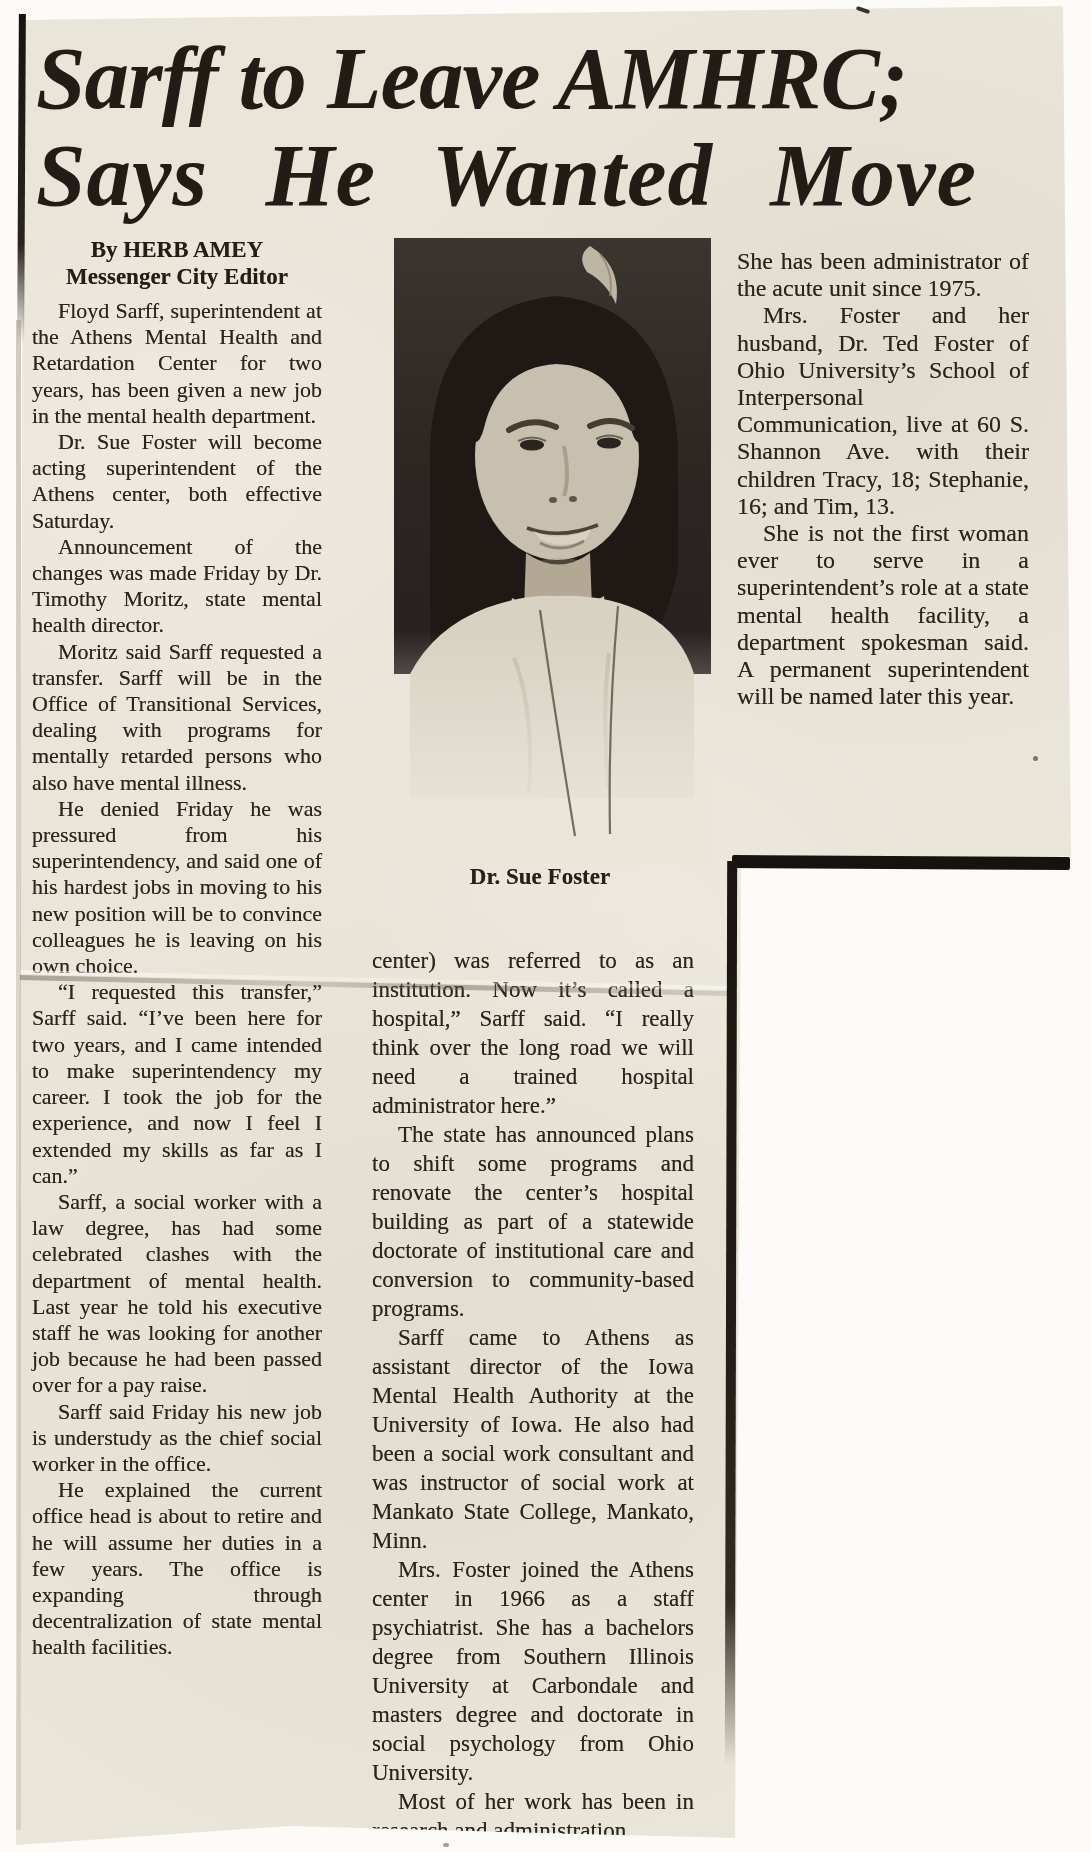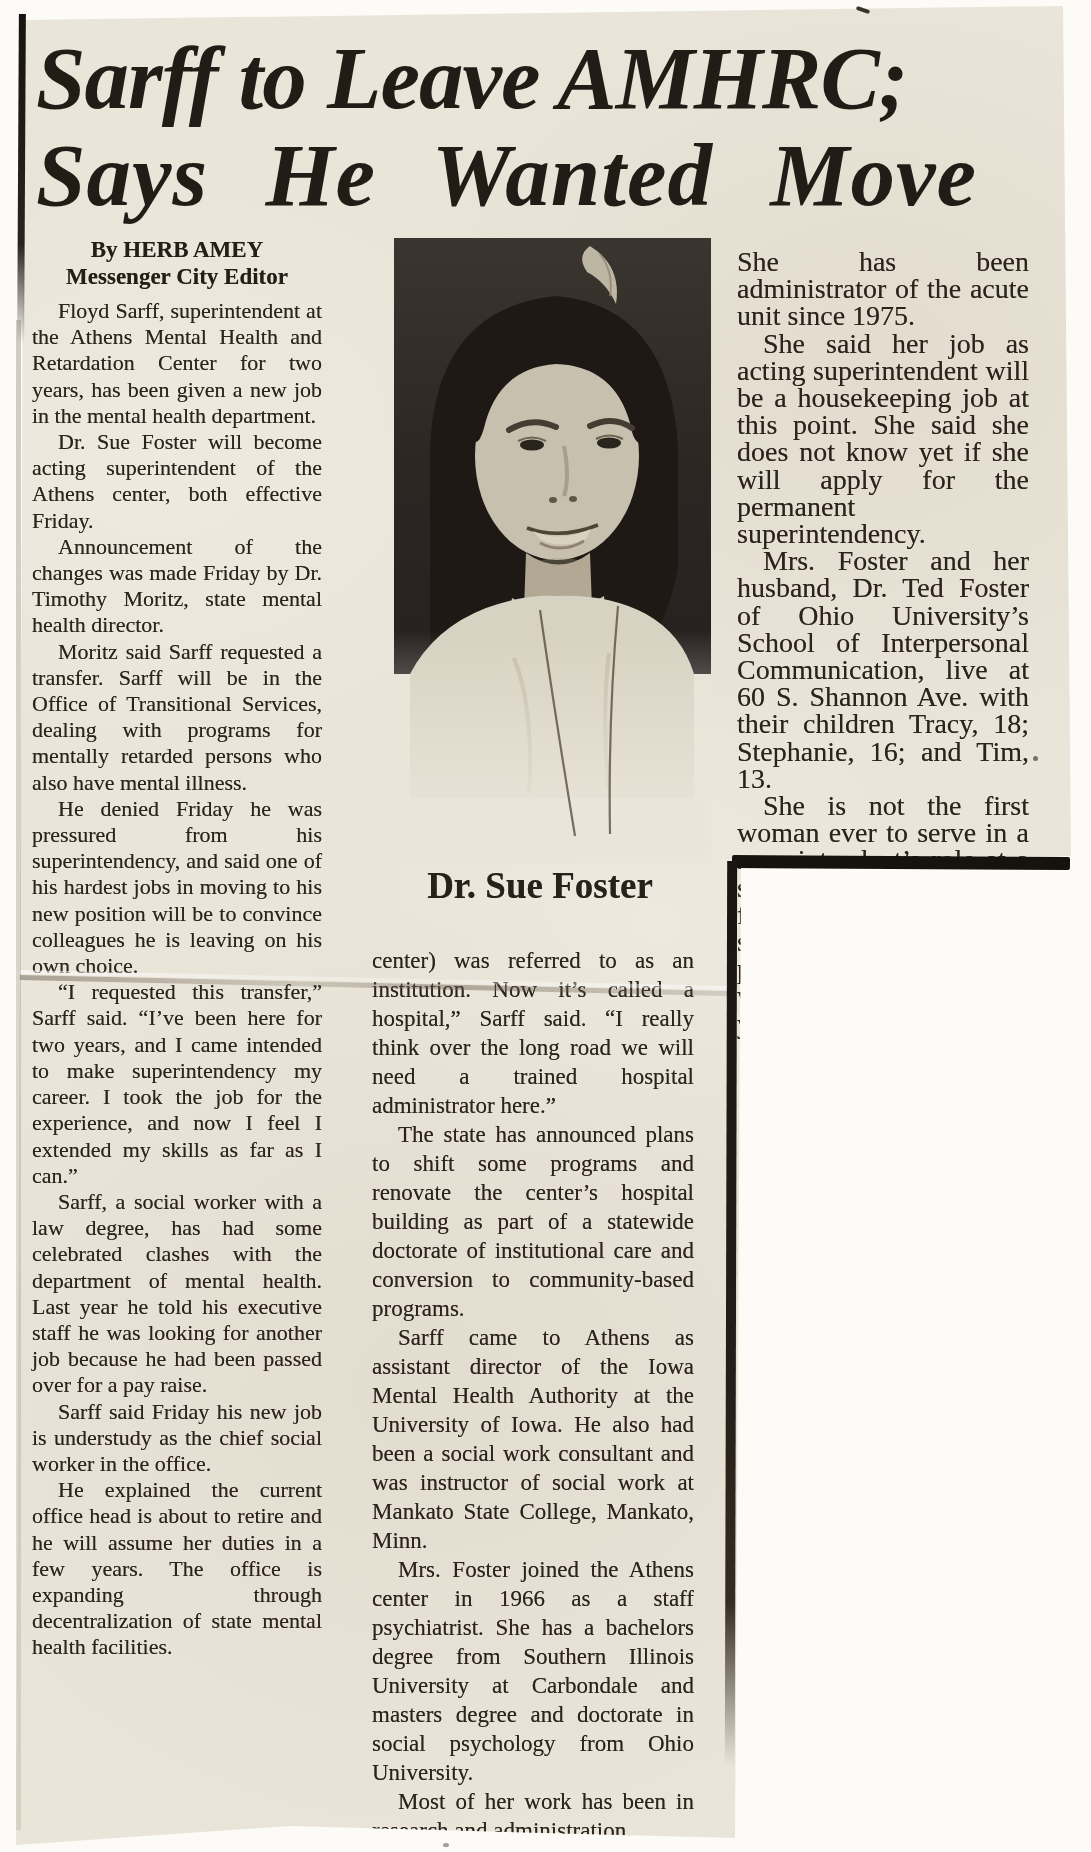--- a/index.html
+++ b/index.html
@@ -16,25 +16,25 @@
   }
   .headline{position:absolute;left:36px;top:30px;width:1032px;
     font-style:italic;font-weight:700;font-size:89px;line-height:97px;
     color:#211c16;letter-spacing:-1px;white-space:nowrap;}
   .headline .hl2{word-spacing:34px;letter-spacing:1px;}
   .col{position:absolute;color:#2b241c;text-align:justify;}
   .col p{margin:0;text-indent:26px;text-shadow:0 0 .4px rgba(40,30,20,.55);}
   .col p.noindent{text-indent:0;}
   .col-left{left:32px;top:236px;width:290px;font-size:22px;line-height:26.2px;}
   .col-mid{left:372px;top:946px;width:322px;font-size:23px;line-height:29px;}
-  .col-right{left:737px;top:248px;width:292px;font-size:28px;line-height:27.2px;}
+  .col-right{left:737px;top:248px;width:292px;font-size:24px;line-height:27.2px;}
   .byline{font-weight:700;text-align:center;font-size:23px;line-height:27px;color:#241e16;
     text-shadow:0 0 .4px rgba(40,30,20,.55);margin-bottom:8px;}
   .caption{position:absolute;left:385px;top:864px;width:310px;text-align:center;
-    font-weight:700;font-size:37px;color:#27211a;text-shadow:0 0 .4px rgba(40,30,20,.5);}
+    font-weight:700;font-size:23px;color:#27211a;text-shadow:0 0 .4px rgba(40,30,20,.5);}
   .photo{position:absolute;left:394px;top:238px;width:317px;height:625px;}
   
   .edge-left-dark{position:absolute;left:18px;top:14px;width:7px;height:330px;
     background:linear-gradient(#17130f,#2a241d 70%,rgba(42,36,29,0));transform:rotate(.3deg);}
   .edge-left-soft{position:absolute;left:16px;top:320px;width:5px;height:1510px;
     background:linear-gradient(rgba(140,130,115,.4),rgba(150,140,124,.22));}
   .rule-bottom-right{position:absolute;left:732px;top:856px;width:338px;height:13px;
     background:#16120d;border-radius:2px;transform:rotate(.35deg);}
   .edge-strip-right{position:absolute;left:726px;top:861px;width:10px;height:905px;
     background:linear-gradient(180deg,#1a1510 0%,#241e18 55%,#352c23 82%,rgba(53,44,35,0) 100%);
@@ -59,21 +59,21 @@
       <div class="hl2">Says He Wanted Move</div>
     </div>
 
     <div class="col col-left">
       <div class="byline">
         <div>By HERB AMEY</div>
         <div>Messenger City Editor</div>
       </div>
       <div>
           <p>Floyd Sarff, superintendent at the Athens Mental Health and Retardation Center for two years, has been given a new job in the mental health department.</p>
-          <p>Dr. Sue Foster will become acting superintendent of the Athens center, both effective Friday.</p>
+          <p>Dr. Sue Foster will become acting superintendent of the Athens center, both effective Saturday.</p>
           <p>Announcement of the changes was made Friday by Dr. Timothy Moritz, state mental health director.</p>
           <p>Moritz said Sarff requested a transfer. Sarff will be in the Office of Transitional Services, dealing with programs for mentally retarded persons who also have mental illness.</p>
           <p>He denied Friday he was pressured from his superintendency, and said one of his hardest jobs in moving to his new position will be to convince colleagues he is leaving on his own choice.</p>
           <p>“I requested this transfer,” Sarff said. “I’ve been here for two years, and I came intended to make superintendency my career. I took the job for the experience, and now I feel I extended my skills as far as I can.”</p>
           <p>Sarff, a social worker with a law degree, has had some celebrated clashes with the department of mental health. Last year he told his executive staff he was looking for another job because he had been passed over for a pay raise.</p>
           <p>Sarff said Friday his new job is understudy as the chief social worker in the office.</p>
           <p>He explained the current office head is about to retire and he will assume her duties in a few years. The office is expanding through decentralization of state mental health facilities.</p>
         </div>
     </div>
 
@@ -126,21 +126,20 @@
     <div class="col col-mid">
         <p class="noindent">center) was referred to as an institution. Now it’s called a hospital,” Sarff said. “I really think over the long road we will need a trained hospital administrator here.”</p>
         <p>The state has announced plans to shift some programs and renovate the center’s hospital building as part of a statewide doctorate of institutional care and conversion to community-based programs.</p>
         <p>Sarff came to Athens as assistant director of the Iowa Mental Health Authority at the University of Iowa. He also had been a social work consultant and was instructor of social work at Mankato State College, Mankato, Minn.</p>
         <p>Mrs. Foster joined the Athens center in 1966 as a staff psychiatrist. She has a bachelors degree from Southern Illinois University at Carbondale and masters degree and doctorate in social psychology from Ohio University.</p>
         <p>Most of her work has been in research and administration.</p>
       </div>
 
     <div class="col col-right">
         <p class="noindent">She has been administrator of the acute unit since 1975.</p>
-        <p>She said her job as acting superintendent will be a housekeeping job at this point. She said she does not know yet if she will apply for the permanent superintendency.</p>
         <p>Mrs. Foster and her husband, Dr. Ted Foster of Ohio University’s School of Interpersonal Communication, live at 60 S. Shannon Ave. with their children Tracy, 18; Stephanie, 16; and Tim, 13.</p>
         <p>She is not the first woman ever to serve in a superintendent’s role at a state mental health facility, a department spokesman said. A permanent superintendent will be named later this year.</p>
       </div>
 
     <div class="crease-hi"></div>
     <div class="crease-lo"></div>
   </div>
 
   <div class="edge-left-dark"></div>
   <div class="edge-left-soft"></div>

